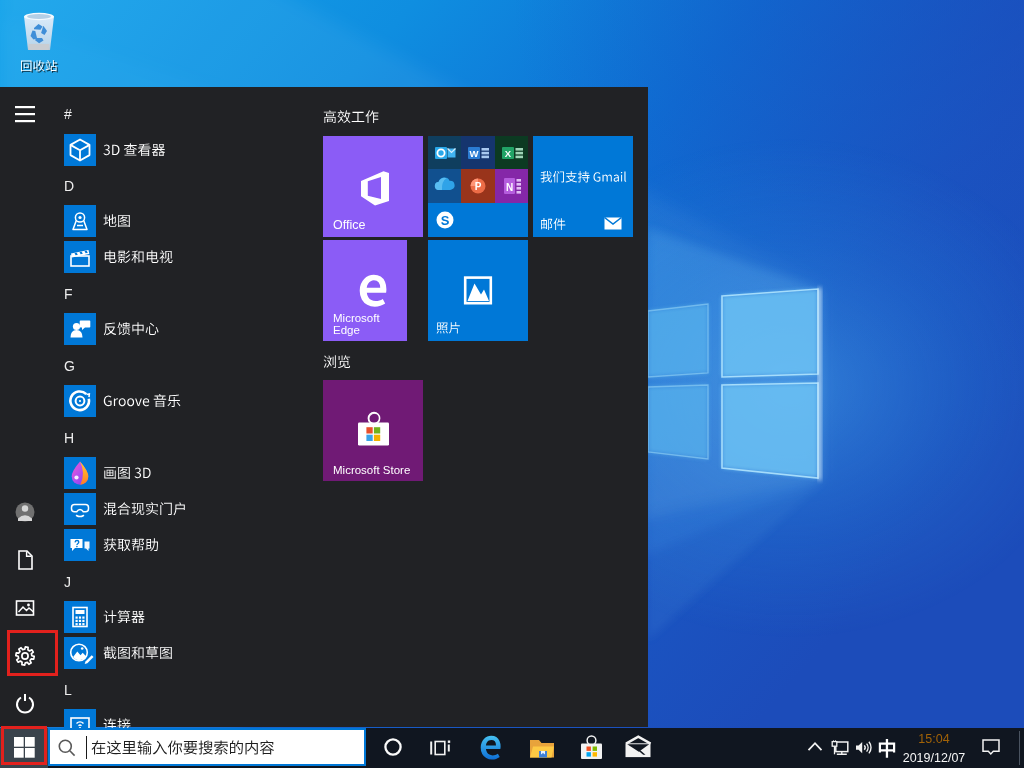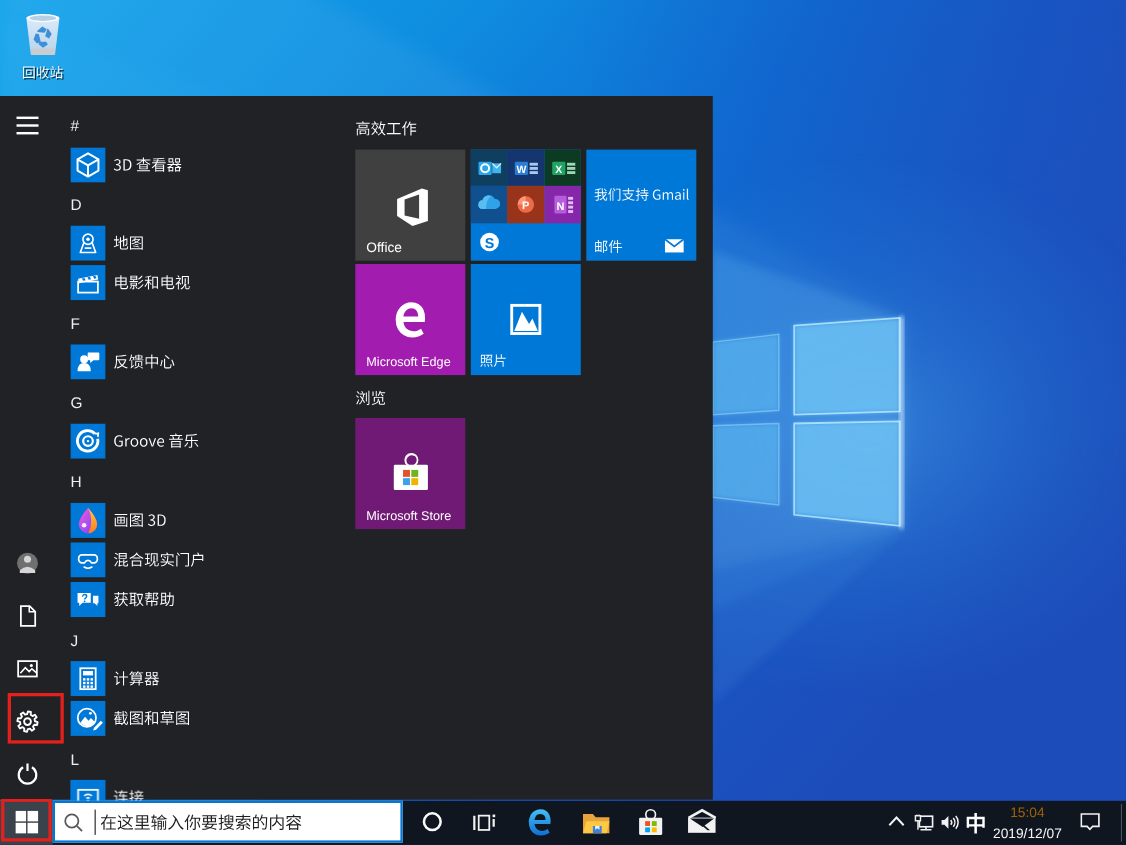--- a/index.html
+++ b/index.html
@@ -264,21 +264,21 @@
     </svg>
 <svg style="position:absolute;left:103px;top:716px;overflow:visible" width="30" height="18">
       <path transform="translate(0,14)" d="M3.4 -7.0V-1.0H2.5V-6.1H0.6V-7.0ZM1.2 -11.1 1.9 -11.6Q2.3 -11.2 2.7 -10.8Q3.1 -10.3 3.4 -9.9Q3.8 -9.4 4.0 -9.1L3.2 -8.5Q3.0 -8.9 2.6 -9.3Q2.3 -9.8 1.9 -10.2Q1.5 -10.7 1.2 -11.1ZM2.9 -1.7Q3.3 -1.7 3.6 -1.4Q3.9 -1.1 4.5 -0.7Q5.2 -0.3 6.2 -0.2Q7.1 -0.0 8.3 -0.0Q9.0 -0.0 9.7 -0.1Q10.4 -0.1 11.1 -0.1Q11.8 -0.2 12.4 -0.2Q13.1 -0.3 13.6 -0.3Q13.6 -0.2 13.5 0.0Q13.4 0.2 13.4 0.4Q13.3 0.6 13.3 0.8Q12.9 0.8 12.3 0.8Q11.7 0.9 11.0 0.9Q10.2 0.9 9.5 0.9Q8.8 0.9 8.3 0.9Q6.9 0.9 6.0 0.8Q5.0 0.6 4.3 0.1Q3.8 -0.2 3.5 -0.5Q3.1 -0.8 2.9 -0.8Q2.7 -0.8 2.4 -0.5Q2.1 -0.2 1.8 0.2Q1.5 0.6 1.2 1.1L0.5 0.2Q1.1 -0.6 1.8 -1.2Q2.4 -1.7 2.9 -1.7ZM8.7 -8.6H9.7V-0.4H8.7ZM4.4 -4.0H13.2V-3.0H4.4ZM4.5 -10.3H12.9V-9.4H4.5ZM5.3 -5.7V-6.6L5.9 -6.9H12.5L12.5 -5.9H6.5Q6.0 -5.9 5.7 -5.9Q5.4 -5.8 5.3 -5.7ZM5.3 -5.7Q5.3 -5.9 5.2 -6.0Q5.1 -6.2 5.1 -6.4Q5.0 -6.6 4.9 -6.7Q5.1 -6.7 5.3 -7.0Q5.5 -7.2 5.7 -7.6Q5.8 -7.8 6.0 -8.2Q6.2 -8.6 6.5 -9.2Q6.7 -9.8 6.9 -10.4Q7.2 -11.1 7.4 -11.7L8.4 -11.5Q8.1 -10.5 7.7 -9.6Q7.3 -8.7 6.9 -7.8Q6.5 -7.0 6.0 -6.3V-6.3Q6.0 -6.3 5.9 -6.2Q5.8 -6.2 5.6 -6.1Q5.5 -6.0 5.4 -5.9Q5.3 -5.8 5.3 -5.7Z M14.4 -4.3Q15.2 -4.5 16.3 -4.8Q17.3 -5.2 18.5 -5.5L18.6 -4.6Q17.6 -4.3 16.5 -3.9Q15.5 -3.6 14.7 -3.3ZM14.6 -8.9H18.6V-8.0H14.6ZM16.3 -11.7H17.2V-0.1Q17.2 0.3 17.1 0.5Q17.0 0.8 16.7 0.9Q16.5 1.0 16.1 1.0Q15.7 1.1 15.1 1.1Q15.1 0.9 15.0 0.6Q14.9 0.3 14.8 0.1Q15.2 0.2 15.6 0.2Q15.9 0.2 16.0 0.2Q16.3 0.2 16.3 -0.1ZM19.4 -10.3H27.0V-9.4H19.4ZM18.9 -7.0H27.3V-6.1H18.9ZM20.4 -8.9 21.1 -9.2Q21.5 -8.8 21.8 -8.3Q22.1 -7.8 22.2 -7.4L21.4 -7.0Q21.3 -7.4 21.0 -7.9Q20.7 -8.5 20.4 -8.9ZM24.8 -9.2 25.7 -8.9Q25.4 -8.3 25.0 -7.7Q24.7 -7.1 24.3 -6.7L23.5 -6.9Q23.8 -7.2 24.0 -7.6Q24.2 -8.0 24.4 -8.4Q24.7 -8.9 24.8 -9.2ZM18.7 -4.5H27.5V-3.7H18.7ZM24.8 -4.0 25.8 -3.8Q25.5 -2.7 25.0 -1.9Q24.4 -1.1 23.6 -0.5Q22.8 0.1 21.6 0.5Q20.5 0.8 18.9 1.1Q18.8 0.9 18.7 0.6Q18.6 0.4 18.5 0.2Q20.4 0.0 21.7 -0.5Q23.0 -1.0 23.7 -1.8Q24.5 -2.7 24.8 -4.0ZM19.6 -1.9Q20.0 -2.5 20.5 -3.2Q21.0 -3.9 21.4 -4.6Q21.8 -5.4 22.1 -6.0L23.0 -5.9Q22.7 -5.2 22.3 -4.4Q21.9 -3.7 21.4 -3.0Q21.0 -2.3 20.6 -1.8ZM19.6 -1.9 20.2 -2.6Q21.1 -2.3 22.1 -2.0Q23.0 -1.6 23.9 -1.2Q24.9 -0.8 25.7 -0.4Q26.5 -0.0 27.1 0.4L26.4 1.1Q25.9 0.7 25.1 0.3Q24.3 -0.1 23.4 -0.5Q22.4 -0.9 21.5 -1.3Q20.5 -1.7 19.6 -1.9ZM22.0 -11.5 22.9 -11.6Q23.1 -11.2 23.4 -10.8Q23.7 -10.3 23.8 -9.9L22.8 -9.7Q22.7 -10.1 22.5 -10.6Q22.2 -11.1 22.0 -11.5Z" fill="#fff"></path>
     </svg>
 <svg style="position:absolute;left:323px;top:108px;overflow:visible" width="58" height="18">
       <path transform="translate(0,14)" d="M0.8 -10.3H13.1V-9.4H0.8ZM4.0 -7.9V-6.5H10.1V-7.9ZM3.0 -8.6H11.1V-5.8H3.0ZM1.4 -5.0H12.3V-4.2H2.3V1.1H1.4ZM11.7 -5.0H12.6V0.0Q12.6 0.4 12.5 0.6Q12.4 0.8 12.2 0.9Q11.9 1.0 11.4 1.0Q11.0 1.0 10.3 1.0Q10.3 0.8 10.2 0.6Q10.1 0.4 10.0 0.2Q10.3 0.3 10.6 0.3Q10.9 0.3 11.1 0.3Q11.4 0.3 11.4 0.3Q11.7 0.2 11.7 0.0ZM6.2 -11.6 7.1 -11.8Q7.3 -11.3 7.5 -10.8Q7.7 -10.3 7.8 -9.9L6.8 -9.7Q6.7 -10.0 6.5 -10.6Q6.4 -11.1 6.2 -11.6ZM4.5 -3.3H9.9V-0.4H4.5V-1.2H9.0V-2.6H4.5ZM3.9 -3.3H4.9V0.3H3.9Z M14.8 -9.7H21.2V-8.8H14.8ZM16.4 -8.4 17.3 -8.1Q17.0 -7.6 16.7 -6.9Q16.3 -6.3 16.0 -5.8Q15.6 -5.2 15.2 -4.8Q15.2 -4.9 15.0 -5.0Q14.9 -5.1 14.7 -5.2Q14.6 -5.3 14.5 -5.4Q15.1 -6.0 15.6 -6.8Q16.1 -7.6 16.4 -8.4ZM18.9 -6.1 19.8 -5.9Q19.2 -3.7 18.0 -2.0Q16.9 -0.3 15.3 0.8Q15.2 0.7 15.1 0.5Q14.9 0.4 14.8 0.3Q14.7 0.1 14.6 0.0Q16.1 -0.9 17.2 -2.5Q18.3 -4.1 18.9 -6.1ZM18.7 -8.0 19.4 -8.4Q19.8 -8.1 20.1 -7.6Q20.4 -7.2 20.6 -6.8Q20.9 -6.4 21.0 -6.1L20.2 -5.6Q20.1 -5.9 19.9 -6.4Q19.6 -6.8 19.3 -7.2Q19.0 -7.7 18.7 -8.0ZM16.0 -5.1 16.7 -5.6Q17.2 -5.1 17.8 -4.5Q18.4 -3.9 18.9 -3.2Q19.4 -2.6 19.8 -2.0Q20.2 -1.4 20.5 -1.0L19.7 -0.3Q19.5 -0.8 19.1 -1.4Q18.6 -2.0 18.1 -2.7Q17.6 -3.3 17.1 -3.9Q16.5 -4.5 16.0 -5.1ZM22.7 -9.2H27.3V-8.3H22.7ZM23.1 -11.8 24.0 -11.6Q23.7 -10.3 23.4 -9.0Q23.0 -7.7 22.6 -6.6Q22.1 -5.5 21.5 -4.6Q21.4 -4.7 21.3 -4.9Q21.2 -5.0 21.0 -5.1Q20.9 -5.3 20.8 -5.3Q21.4 -6.1 21.8 -7.1Q22.2 -8.2 22.5 -9.3Q22.8 -10.5 23.1 -11.8ZM25.6 -8.6 26.6 -8.5Q26.2 -6.1 25.5 -4.2Q24.9 -2.4 23.7 -1.1Q22.6 0.2 20.9 1.1Q20.8 1.0 20.7 0.9Q20.6 0.8 20.4 0.6Q20.3 0.5 20.2 0.4Q21.9 -0.4 23.0 -1.6Q24.1 -2.9 24.7 -4.6Q25.3 -6.4 25.6 -8.6ZM22.8 -7.4Q23.2 -5.7 23.8 -4.2Q24.4 -2.7 25.4 -1.5Q26.3 -0.3 27.5 0.3Q27.4 0.4 27.3 0.5Q27.1 0.7 27.0 0.8Q26.9 1.0 26.8 1.1Q25.5 0.3 24.6 -0.9Q23.7 -2.1 23.0 -3.7Q22.4 -5.4 22.0 -7.2ZM16.8 -11.4 17.6 -11.8Q18.0 -11.4 18.3 -10.9Q18.6 -10.4 18.8 -10.0L17.9 -9.6Q17.8 -10.0 17.4 -10.5Q17.1 -11.0 16.8 -11.4Z M29.5 -10.2H40.6V-9.1H29.5ZM28.7 -1.0H41.3V0.0H28.7ZM34.4 -9.6H35.5V-0.6H34.4Z M48.8 -9.4H55.4V-8.5H48.4ZM50.6 -6.4H55.1V-5.5H50.6ZM50.5 -3.3H55.3V-2.3H50.5ZM50.1 -9.1H51.1V1.1H50.1ZM49.4 -11.6 50.3 -11.3Q49.9 -10.2 49.4 -9.2Q48.9 -8.1 48.3 -7.1Q47.7 -6.2 47.0 -5.5Q47.0 -5.6 46.8 -5.7Q46.7 -5.8 46.5 -6.0Q46.4 -6.1 46.3 -6.2Q46.9 -6.8 47.5 -7.7Q48.1 -8.6 48.5 -9.6Q49.0 -10.6 49.4 -11.6ZM46.0 -11.7 47.0 -11.4Q46.5 -10.2 45.9 -9.1Q45.3 -7.9 44.6 -6.9Q43.9 -5.9 43.1 -5.1Q43.1 -5.2 43.0 -5.4Q42.8 -5.6 42.7 -5.8Q42.6 -6.0 42.5 -6.1Q43.2 -6.8 43.9 -7.7Q44.5 -8.6 45.1 -9.6Q45.6 -10.6 46.0 -11.7ZM44.5 -8.1 45.5 -9.1 45.5 -9.1V1.1H44.5Z" fill="#fff"></path>
     </svg>
 <svg style="position:absolute;left:323px;top:353px;overflow:visible" width="30" height="18">
       <path transform="translate(0,14)" d="M3.9 -9.3H9.0V-8.4H3.9ZM4.2 -6.8 4.9 -7.2Q5.5 -6.5 6.1 -5.7Q6.6 -4.9 7.1 -4.1Q7.7 -3.2 8.1 -2.5Q8.5 -1.7 8.7 -1.1L7.9 -0.5Q7.7 -1.1 7.3 -1.9Q6.9 -2.7 6.4 -3.5Q5.9 -4.4 5.3 -5.2Q4.8 -6.0 4.2 -6.8ZM7.2 -8.9 8.2 -8.8Q7.9 -6.7 7.3 -4.9Q6.8 -3.1 6.0 -1.7Q5.2 -0.2 4.1 0.8Q4.0 0.8 3.9 0.6Q3.8 0.5 3.6 0.3Q3.5 0.2 3.4 0.1Q4.5 -0.8 5.3 -2.2Q6.0 -3.5 6.5 -5.2Q7.0 -6.9 7.2 -8.9ZM5.4 -11.3 6.2 -11.6Q6.5 -11.2 6.7 -10.6Q7.0 -10.1 7.2 -9.7L6.3 -9.4Q6.2 -9.7 5.9 -10.3Q5.6 -10.9 5.4 -11.3ZM9.6 -10.2H10.5V-1.9H9.6ZM11.9 -11.8H12.8V-0.0Q12.8 0.4 12.7 0.6Q12.6 0.8 12.3 0.9Q12.1 1.1 11.7 1.1Q11.2 1.1 10.6 1.1Q10.6 0.9 10.5 0.7Q10.4 0.4 10.3 0.2Q10.8 0.3 11.2 0.3Q11.5 0.3 11.7 0.2Q11.8 0.2 11.9 0.2Q11.9 0.1 11.9 -0.0ZM1.2 -10.8 1.8 -11.4Q2.2 -11.1 2.5 -10.8Q2.9 -10.4 3.2 -10.1Q3.5 -9.8 3.7 -9.5L3.0 -8.9Q2.8 -9.2 2.5 -9.5Q2.2 -9.9 1.9 -10.2Q1.5 -10.6 1.2 -10.8ZM0.6 -7.0 1.2 -7.6Q1.6 -7.4 2.0 -7.1Q2.3 -6.8 2.7 -6.5Q3.0 -6.2 3.2 -5.9L2.6 -5.3Q2.4 -5.5 2.0 -5.9Q1.7 -6.2 1.3 -6.5Q1.0 -6.8 0.6 -7.0ZM0.9 0.2Q1.2 -0.4 1.5 -1.1Q1.9 -1.8 2.2 -2.5Q2.5 -3.3 2.8 -4.1L3.6 -3.5Q3.3 -2.9 3.0 -2.1Q2.7 -1.4 2.4 -0.6Q2.0 0.1 1.7 0.7Z M22.1 -10.3H27.1V-9.4H22.1ZM22.2 -11.8 23.2 -11.6Q23.0 -10.7 22.6 -9.9Q22.3 -9.1 22.0 -8.3Q21.6 -7.6 21.2 -7.1Q21.1 -7.1 20.9 -7.2Q20.8 -7.3 20.6 -7.4Q20.5 -7.5 20.3 -7.6Q21.0 -8.3 21.5 -9.5Q21.9 -10.6 22.2 -11.8ZM23.0 -8.8 23.8 -9.2Q24.2 -8.8 24.6 -8.4Q25.0 -8.0 25.3 -7.6Q25.6 -7.3 25.8 -6.9L24.9 -6.5Q24.7 -6.8 24.4 -7.2Q24.1 -7.6 23.7 -8.0Q23.4 -8.5 23.0 -8.8ZM15.6 -11.0H16.6V-7.0H15.6ZM18.6 -11.6H19.5V-6.6H18.6ZM21.4 -2.6H22.4V-0.3Q22.4 -0.1 22.5 -0.0Q22.7 0.1 23.2 0.1Q23.3 0.1 23.6 0.1Q23.9 0.1 24.3 0.1Q24.7 0.1 25.0 0.1Q25.4 0.1 25.5 0.1Q25.8 0.1 25.9 -0.0Q26.1 -0.1 26.1 -0.5Q26.2 -0.8 26.2 -1.4Q26.4 -1.3 26.6 -1.2Q26.9 -1.1 27.1 -1.1Q27.0 -0.3 26.9 0.2Q26.8 0.6 26.5 0.7Q26.1 0.9 25.6 0.9Q25.5 0.9 25.3 0.9Q25.0 0.9 24.7 0.9Q24.3 0.9 24.0 0.9Q23.7 0.9 23.4 0.9Q23.2 0.9 23.1 0.9Q22.4 0.9 22.1 0.8Q21.7 0.7 21.5 0.4Q21.4 0.2 21.4 -0.3ZM20.4 -4.6H21.5V-3.5Q21.5 -3.0 21.3 -2.6Q21.2 -2.1 20.9 -1.6Q20.6 -1.1 19.9 -0.6Q19.3 -0.1 18.2 0.3Q17.2 0.8 15.6 1.1Q15.5 1.0 15.4 0.9Q15.3 0.7 15.2 0.6Q15.1 0.4 14.9 0.3Q16.5 0.0 17.5 -0.4Q18.5 -0.7 19.1 -1.2Q19.7 -1.6 20.0 -2.0Q20.3 -2.4 20.3 -2.8Q20.4 -3.2 20.4 -3.5ZM16.8 -6.1H25.4V-1.8H24.4V-5.3H17.8V-1.7H16.8Z" fill="#fff"></path>
     </svg>
-<div class="abs" style="left:323px;top:136px;width:100px;height:101px;background:#404040"><svg width="100" height="101">
+<div class="abs" style="left:323px;top:136px;width:100px;height:101px;background:#8b5cf6"><svg width="100" height="101">
 <path d="M38 45 L60.5 35.3 L66 37 L66 65 L52 69.4 L38 60.3 Z M44.8 45.3 L58 40.9 L58 62.9 L44.8 59.8 Z" fill="#fff" fill-rule="evenodd"></path>
 </svg><div style="position:absolute;left:10px;bottom:5.5px;color:#fff;font-size:12.5px">Office</div></div>
 <div class="abs" style="left:428px;top:136px;width:100px;height:101px;background:#0078d7;font-size:0">
       <div style="position:absolute;left:0px;top:0px;width:33px;height:33px;background:#0f3e5e"><svg width="34" height="34">
           <rect x="7" y="11" width="12" height="12" rx="1" fill="#28a8ea"></rect>
 <circle cx="13" cy="17" r="3.6" fill="none" stroke="#fff" stroke-width="1.8"></circle>
 <rect x="19.5" y="12.5" width="8" height="9" fill="#41b4f0"></rect>
           <path d="M19.5 12.5 l4 4 4 -4" fill="none" stroke="#d7eefc" stroke-width="1.2"></path>
         </svg></div>
       <div style="position:absolute;left:33px;top:0px;width:34px;height:33px;background:#15356e"><svg width="34" height="34">
@@ -327,21 +327,21 @@
 <svg style="position:absolute;left:540px;top:168.5px;overflow:visible" width="88" height="16">
       <path transform="translate(0,12.5)" d="M8.8 -9.7 9.5 -10.2Q9.8 -9.9 10.2 -9.5Q10.6 -9.1 10.9 -8.7Q11.3 -8.3 11.5 -8.1L10.8 -7.5Q10.6 -7.8 10.3 -8.2Q9.9 -8.6 9.6 -9.0Q9.2 -9.4 8.8 -9.7ZM0.7 -6.8H11.8V-5.9H0.7ZM0.5 -3.1Q1.3 -3.2 2.3 -3.4Q3.2 -3.6 4.4 -3.9Q5.5 -4.1 6.6 -4.4L6.6 -3.6Q5.6 -3.3 4.6 -3.1Q3.5 -2.8 2.5 -2.6Q1.6 -2.4 0.8 -2.2ZM3.4 -9.2H4.3V-0.2Q4.3 0.3 4.2 0.5Q4.1 0.7 3.8 0.8Q3.5 0.9 3.0 1.0Q2.5 1.0 1.7 1.0Q1.7 0.9 1.6 0.7Q1.6 0.6 1.5 0.4Q1.4 0.2 1.4 0.1Q2.0 0.1 2.5 0.1Q3.0 0.1 3.1 0.1Q3.3 0.1 3.4 0.1Q3.4 -0.0 3.4 -0.2ZM5.8 -10.3 6.4 -9.6Q5.7 -9.3 4.8 -9.1Q3.9 -8.9 2.9 -8.7Q2.0 -8.6 1.1 -8.4Q1.0 -8.6 1.0 -8.8Q0.9 -9.0 0.8 -9.2Q1.7 -9.3 2.6 -9.5Q3.5 -9.7 4.4 -9.9Q5.2 -10.1 5.8 -10.3ZM7.0 -10.4H7.9Q7.9 -8.6 8.1 -7.1Q8.2 -5.5 8.5 -4.2Q8.7 -2.9 9.1 -1.9Q9.4 -0.9 9.8 -0.4Q10.3 0.1 10.7 0.1Q11.0 0.1 11.1 -0.4Q11.2 -0.9 11.3 -2.1Q11.4 -2.0 11.7 -1.9Q11.9 -1.7 12.0 -1.7Q12.0 -0.6 11.8 -0.0Q11.7 0.5 11.4 0.8Q11.1 1.0 10.6 1.0Q10.0 1.0 9.5 0.6Q9.0 0.2 8.6 -0.6Q8.2 -1.4 7.9 -2.4Q7.7 -3.5 7.5 -4.8Q7.3 -6.0 7.2 -7.5Q7.0 -8.9 7.0 -10.4ZM10.4 -5.3 11.2 -5.0Q10.6 -3.9 9.7 -2.8Q8.9 -1.8 7.8 -1.0Q6.8 -0.1 5.6 0.5Q5.5 0.3 5.3 0.2Q5.2 -0.0 5.0 -0.2Q6.1 -0.7 7.2 -1.5Q8.2 -2.3 9.0 -3.3Q9.9 -4.3 10.4 -5.3Z M19.7 -10.0H23.5V-9.2H19.7ZM23.1 -10.0H24.0V-0.2Q24.0 0.3 23.9 0.5Q23.8 0.7 23.5 0.8Q23.2 0.9 22.7 0.9Q22.2 1.0 21.5 1.0Q21.5 0.8 21.4 0.5Q21.3 0.3 21.2 0.1Q21.8 0.1 22.2 0.1Q22.7 0.1 22.9 0.1Q23.0 0.1 23.1 0.1Q23.1 -0.0 23.1 -0.2ZM17.3 -10.1 18.0 -10.5Q18.3 -10.1 18.5 -9.7Q18.8 -9.2 19.1 -8.8Q19.3 -8.4 19.5 -8.1L18.7 -7.7Q18.6 -8.0 18.4 -8.4Q18.1 -8.8 17.8 -9.3Q17.6 -9.7 17.3 -10.1ZM16.8 -8.0H17.6V1.0H16.8ZM15.3 -10.4 16.2 -10.2Q15.9 -9.1 15.4 -8.1Q15.0 -7.0 14.5 -6.1Q14.0 -5.1 13.4 -4.4Q13.4 -4.5 13.3 -4.7Q13.2 -4.8 13.1 -5.0Q13.0 -5.2 13.0 -5.3Q13.5 -5.9 13.9 -6.7Q14.3 -7.6 14.7 -8.5Q15.1 -9.5 15.3 -10.4ZM14.4 -7.3 15.2 -8.1 15.2 -8.1V1.0H14.4Z M28.4 -5.0Q29.5 -2.9 31.7 -1.6Q33.9 -0.3 37.1 0.1Q37.0 0.2 36.9 0.3Q36.7 0.5 36.7 0.6Q36.6 0.8 36.5 0.9Q34.4 0.6 32.6 -0.1Q30.9 -0.9 29.7 -2.0Q28.4 -3.2 27.6 -4.7ZM26.5 -5.7H34.7V-4.8H26.5ZM26.0 -8.6H36.5V-7.7H26.0ZM30.8 -10.5H31.7V-5.3H30.8ZM34.5 -5.7H34.7L34.9 -5.7L35.5 -5.4Q34.9 -3.9 33.9 -2.9Q32.9 -1.8 31.7 -1.1Q30.4 -0.3 29.0 0.2Q27.5 0.7 26.0 1.0Q25.9 0.9 25.8 0.7Q25.7 0.6 25.6 0.4Q25.6 0.2 25.5 0.2Q27.0 -0.1 28.4 -0.5Q29.8 -1.0 31.0 -1.7Q32.2 -2.3 33.1 -3.3Q34.0 -4.3 34.5 -5.5Z M42.7 -8.8H48.9V-8.0H42.7ZM42.2 -4.2H49.4V-3.3H42.2ZM42.0 -6.4H49.5V-5.6H42.0ZM45.4 -10.4H46.2V-6.0H45.4ZM47.0 -5.8H47.8V-0.1Q47.8 0.3 47.7 0.5Q47.6 0.7 47.4 0.8Q47.1 0.9 46.6 1.0Q46.2 1.0 45.5 1.0Q45.4 0.8 45.4 0.5Q45.3 0.3 45.2 0.1Q45.7 0.1 46.2 0.1Q46.6 0.1 46.8 0.1Q46.9 0.1 47.0 0.1Q47.0 0.0 47.0 -0.1ZM43.1 -2.6 43.8 -3.0Q44.1 -2.6 44.4 -2.2Q44.6 -1.9 44.9 -1.5Q45.1 -1.1 45.2 -0.8L44.5 -0.3Q44.4 -0.7 44.2 -1.0Q43.9 -1.4 43.7 -1.8Q43.4 -2.2 43.1 -2.6ZM37.9 -3.8Q38.6 -4.0 39.6 -4.3Q40.7 -4.7 41.7 -5.0L41.9 -4.2Q40.9 -3.9 39.9 -3.5Q38.9 -3.2 38.1 -3.0ZM38.0 -8.0H41.8V-7.1H38.0ZM39.7 -10.5H40.5V-0.1Q40.5 0.3 40.4 0.5Q40.3 0.7 40.1 0.8Q39.9 0.9 39.5 0.9Q39.1 1.0 38.5 0.9Q38.5 0.8 38.4 0.6Q38.3 0.3 38.3 0.1Q38.7 0.1 39.0 0.1Q39.3 0.2 39.4 0.1Q39.6 0.1 39.6 0.1Q39.7 0.0 39.7 -0.1Z M57.6 0.2Q56.4 0.2 55.5 -0.4Q54.6 -1.0 54.0 -2.0Q53.5 -3.1 53.5 -4.6Q53.5 -5.7 53.8 -6.6Q54.1 -7.4 54.7 -8.1Q55.3 -8.7 56.0 -9.0Q56.8 -9.3 57.7 -9.3Q58.6 -9.3 59.3 -9.0Q59.9 -8.6 60.3 -8.2L59.7 -7.5Q59.4 -7.9 58.9 -8.1Q58.4 -8.4 57.7 -8.4Q56.8 -8.4 56.1 -7.9Q55.4 -7.5 55.0 -6.6Q54.6 -5.8 54.6 -4.6Q54.6 -3.4 55.0 -2.6Q55.4 -1.7 56.0 -1.3Q56.7 -0.8 57.7 -0.8Q58.2 -0.8 58.7 -0.9Q59.2 -1.1 59.4 -1.3V-3.8H57.5V-4.7H60.4V-0.9Q60.0 -0.4 59.3 -0.1Q58.5 0.2 57.6 0.2Z M62.5 0.0V-6.8H63.4L63.5 -5.8H63.5Q64.0 -6.3 64.5 -6.6Q65.1 -6.9 65.7 -6.9Q66.4 -6.9 66.9 -6.6Q67.3 -6.2 67.5 -5.6Q68.1 -6.2 68.6 -6.6Q69.2 -6.9 69.8 -6.9Q70.8 -6.9 71.3 -6.3Q71.8 -5.6 71.8 -4.3V0.0H70.8V-4.2Q70.8 -5.1 70.4 -5.6Q70.1 -6.0 69.4 -6.0Q69.0 -6.0 68.6 -5.7Q68.2 -5.5 67.7 -4.9V0.0H66.6V-4.2Q66.6 -5.1 66.3 -5.6Q66.0 -6.0 65.3 -6.0Q65.0 -6.0 64.5 -5.7Q64.1 -5.5 63.6 -4.9V0.0Z M75.6 0.2Q75.0 0.2 74.6 -0.1Q74.2 -0.3 73.9 -0.7Q73.6 -1.1 73.6 -1.8Q73.6 -2.9 74.6 -3.5Q75.6 -4.0 77.8 -4.3Q77.8 -4.7 77.7 -5.1Q77.6 -5.5 77.3 -5.8Q77.0 -6.1 76.4 -6.1Q75.8 -6.1 75.3 -5.8Q74.7 -5.6 74.3 -5.3L73.9 -6.1Q74.2 -6.3 74.6 -6.5Q75.0 -6.7 75.5 -6.8Q76.0 -6.9 76.6 -6.9Q77.4 -6.9 77.9 -6.6Q78.4 -6.2 78.6 -5.6Q78.9 -5.0 78.9 -4.2V0.0H78.0L77.9 -0.8H77.9Q77.4 -0.4 76.8 -0.1Q76.2 0.2 75.6 0.2ZM75.9 -0.7Q76.4 -0.7 76.8 -0.9Q77.3 -1.2 77.8 -1.6V-3.6Q76.6 -3.4 75.9 -3.2Q75.3 -3.0 75.0 -2.6Q74.7 -2.3 74.7 -1.8Q74.7 -1.2 75.0 -1.0Q75.4 -0.7 75.9 -0.7Z M81.1 0.0V-6.8H82.1V0.0ZM81.6 -8.2Q81.3 -8.2 81.1 -8.4Q80.9 -8.6 80.9 -8.9Q80.9 -9.2 81.1 -9.4Q81.3 -9.6 81.6 -9.6Q81.9 -9.6 82.1 -9.4Q82.3 -9.2 82.3 -8.9Q82.3 -8.6 82.1 -8.4Q81.9 -8.2 81.6 -8.2Z M85.6 0.2Q85.2 0.2 84.9 -0.0Q84.7 -0.2 84.6 -0.5Q84.4 -0.8 84.4 -1.3V-9.9H85.5V-1.2Q85.5 -1.0 85.6 -0.8Q85.7 -0.7 85.8 -0.7Q85.9 -0.7 85.9 -0.7Q86.0 -0.7 86.1 -0.8L86.2 0.1Q86.1 0.1 86.0 0.1Q85.8 0.2 85.6 0.2Z" fill="#fff"></path>
     </svg>
 <svg style="position:absolute;left:540px;top:216px;overflow:visible" width="28" height="17">
       <path transform="translate(0,13)" d="M1.1 -8.9H6.9V0.0H6.0V-8.1H1.9V0.2H1.1ZM1.5 -5.3H6.3V-4.5H1.5ZM1.5 -1.5H6.3V-0.7H1.5ZM3.5 -10.9H4.4V-8.5H4.4V-0.9H3.6V-8.5H3.5ZM8.2 -10.2H11.6V-9.3H9.0V1.0H8.2ZM11.4 -10.2H11.5L11.7 -10.2L12.3 -9.8Q12.0 -8.9 11.5 -7.9Q11.1 -6.9 10.7 -5.9Q11.6 -5.0 11.9 -4.2Q12.1 -3.5 12.1 -2.8Q12.1 -2.2 12.0 -1.8Q11.9 -1.3 11.6 -1.1Q11.4 -1.0 11.2 -1.0Q11.0 -0.9 10.7 -0.9Q10.5 -0.8 10.2 -0.8Q9.9 -0.8 9.6 -0.8Q9.6 -1.0 9.5 -1.3Q9.4 -1.5 9.3 -1.7Q9.6 -1.7 9.9 -1.7Q10.2 -1.7 10.4 -1.7Q10.6 -1.7 10.7 -1.7Q10.8 -1.8 10.9 -1.8Q11.1 -1.9 11.2 -2.2Q11.3 -2.5 11.3 -2.9Q11.3 -3.5 11.0 -4.2Q10.6 -4.9 9.7 -5.8Q10.0 -6.3 10.2 -6.9Q10.4 -7.5 10.6 -8.0Q10.9 -8.6 11.0 -9.1Q11.2 -9.6 11.4 -9.9Z M20.9 -10.8H21.8V1.0H20.9ZM18.6 -10.3 19.5 -10.1Q19.3 -9.2 19.1 -8.3Q18.8 -7.4 18.5 -6.7Q18.2 -5.9 17.8 -5.3Q17.7 -5.4 17.6 -5.5Q17.4 -5.6 17.3 -5.7Q17.1 -5.7 17.0 -5.8Q17.4 -6.3 17.7 -7.0Q18.0 -7.8 18.3 -8.6Q18.5 -9.4 18.6 -10.3ZM18.7 -8.2H24.8V-7.3H18.5ZM17.1 -4.4H25.4V-3.5H17.1ZM16.5 -10.9 17.4 -10.6Q17.0 -9.5 16.4 -8.4Q15.9 -7.4 15.3 -6.4Q14.6 -5.5 14.0 -4.7Q13.9 -4.9 13.8 -5.0Q13.7 -5.2 13.6 -5.4Q13.5 -5.5 13.4 -5.6Q14.0 -6.3 14.6 -7.1Q15.2 -8.0 15.7 -8.9Q16.2 -9.9 16.5 -10.9ZM15.2 -7.5 16.1 -8.4 16.1 -8.4V1.0H15.2Z" fill="#fff"></path>
     </svg>
 <svg class="abs" width="19" height="14" style="left:604px;top:217px">
 <rect x="0.5" y="0.5" width="17" height="12" fill="#fff"></rect>
 <path d="M0.5 0.5 l8.5 6.5 8.5 -6.5" fill="none" stroke="#0078d7" stroke-width="1.5"></path>
 </svg>
-<div class="abs" style="left:323px;top:240px;width:100px;height:101px;background:#a21caf"><svg width="100" height="101">
+<div class="abs" style="left:323px;top:240px;width:84px;height:101px;background:#8b5cf6"><svg width="100" height="101">
         <path transform="translate(34.2,66)" d="M17.6 0.8Q13.4 0.8 10.0 -1.2Q6.6 -3.1 4.6 -6.6Q2.5 -10.2 2.5 -15.3Q2.5 -19.0 3.7 -21.9Q4.9 -24.9 6.9 -27.0Q8.9 -29.1 11.4 -30.2Q13.9 -31.3 16.6 -31.3Q20.7 -31.3 23.5 -29.4Q26.3 -27.6 27.8 -24.3Q29.2 -21.1 29.2 -16.8Q29.2 -15.7 29.1 -14.8Q29.0 -13.9 28.9 -13.3H9.6Q9.9 -10.6 11.1 -8.7Q12.3 -6.8 14.2 -5.9Q16.1 -4.9 18.5 -4.9Q20.5 -4.9 22.2 -5.4Q23.9 -6.0 25.6 -7.1L28.0 -2.6Q25.9 -1.1 23.2 -0.2Q20.5 0.8 17.6 0.8ZM9.5 -18.2H23.0Q23.0 -21.7 21.4 -23.7Q19.9 -25.7 16.7 -25.7Q15.0 -25.7 13.5 -24.8Q11.9 -24.0 10.9 -22.3Q9.8 -20.7 9.5 -18.2Z" fill="#fff"></path>
       </svg><div style="position:absolute;left:10px;bottom:5.5px;color:#fff;font-size:11.5px">Microsoft Edge</div></div>
 <div class="abs" style="left:428px;top:240px;width:100px;height:101px;background:#0078d7"><svg width="100" height="101">
 <rect x="37.2" y="37.6" width="25.6" height="25.6" fill="none" stroke="#fff" stroke-width="2.6"></rect>
 <path d="M39.5 61 l7 -17.5 6.5 11 3 -5 5 11.5 Z" fill="#fff"></path>
 </svg></div>
 <svg style="position:absolute;left:436px;top:319.5px;overflow:visible" width="27" height="16">
       <path transform="translate(0,12.5)" d="M1.2 -9.9H2.0V-2.2H1.2ZM1.6 -9.9H4.8V-2.8H1.6V-3.6H4.0V-9.2H1.6ZM1.6 -6.9H4.4V-6.1H1.6ZM5.3 -10.0H11.0V-9.2H5.3ZM10.7 -10.0H11.5Q11.5 -10.0 11.5 -9.8Q11.5 -9.7 11.5 -9.6Q11.4 -8.7 11.4 -8.1Q11.3 -7.5 11.2 -7.2Q11.1 -6.9 11.0 -6.8Q10.9 -6.6 10.7 -6.6Q10.5 -6.5 10.3 -6.5Q10.1 -6.5 9.7 -6.5Q9.3 -6.5 8.9 -6.5Q8.8 -6.7 8.8 -6.9Q8.7 -7.1 8.6 -7.2Q9.1 -7.2 9.4 -7.2Q9.8 -7.2 9.9 -7.2Q10.0 -7.2 10.1 -7.2Q10.2 -7.2 10.3 -7.3Q10.4 -7.4 10.4 -7.6Q10.5 -7.9 10.6 -8.4Q10.6 -9.0 10.7 -9.8ZM7.5 -9.7H8.4Q8.3 -9.0 8.2 -8.5Q8.0 -7.9 7.6 -7.4Q7.3 -7.0 6.8 -6.6Q6.2 -6.3 5.4 -6.0Q5.4 -6.2 5.2 -6.4Q5.1 -6.6 5.0 -6.7Q5.7 -6.9 6.1 -7.2Q6.6 -7.5 6.9 -7.8Q7.2 -8.2 7.3 -8.7Q7.5 -9.2 7.5 -9.7ZM6.5 -5.1V-3.1H10.3V-5.1ZM5.7 -5.9H11.2V-2.4H5.7ZM4.3 -1.6 5.1 -1.6Q5.2 -1.0 5.3 -0.3Q5.4 0.4 5.4 0.8L4.5 0.9Q4.5 0.6 4.5 0.2Q4.5 -0.2 4.4 -0.7Q4.4 -1.2 4.3 -1.6ZM7.0 -1.6 7.8 -1.7Q7.9 -1.4 8.1 -0.9Q8.3 -0.5 8.4 -0.0Q8.5 0.4 8.6 0.7L7.7 0.9Q7.7 0.6 7.5 0.2Q7.4 -0.3 7.3 -0.7Q7.1 -1.2 7.0 -1.6ZM9.5 -1.7 10.3 -2.0Q10.6 -1.6 10.9 -1.1Q11.2 -0.6 11.5 -0.2Q11.8 0.3 11.9 0.6L11.1 1.0Q11.0 0.7 10.7 0.2Q10.4 -0.3 10.1 -0.8Q9.8 -1.3 9.5 -1.7ZM2.2 -1.9 3.0 -1.7Q2.7 -1.0 2.3 -0.2Q1.8 0.5 1.4 1.0L0.5 0.7Q0.8 0.4 1.1 -0.1Q1.4 -0.5 1.7 -1.0Q2.0 -1.5 2.2 -1.9Z M15.2 -7.2H23.8V-6.3H15.2ZM19.3 -10.5H20.2V-6.8H19.3ZM14.8 -10.2H15.7V-6.0Q15.7 -5.1 15.6 -4.1Q15.6 -3.2 15.4 -2.3Q15.2 -1.4 14.8 -0.6Q14.4 0.3 13.7 1.0Q13.6 0.9 13.5 0.8Q13.4 0.6 13.2 0.5Q13.1 0.4 13.0 0.3Q13.8 -0.6 14.2 -1.6Q14.5 -2.6 14.7 -3.8Q14.8 -4.9 14.8 -6.0ZM15.2 -4.3H21.8V1.0H20.9V-3.4H15.2Z" fill="#fff"></path>
     </svg>
 <div class="abs" style="left:323px;top:380px;width:100px;height:101px;background:#701a75"><svg width="100" height="101">

